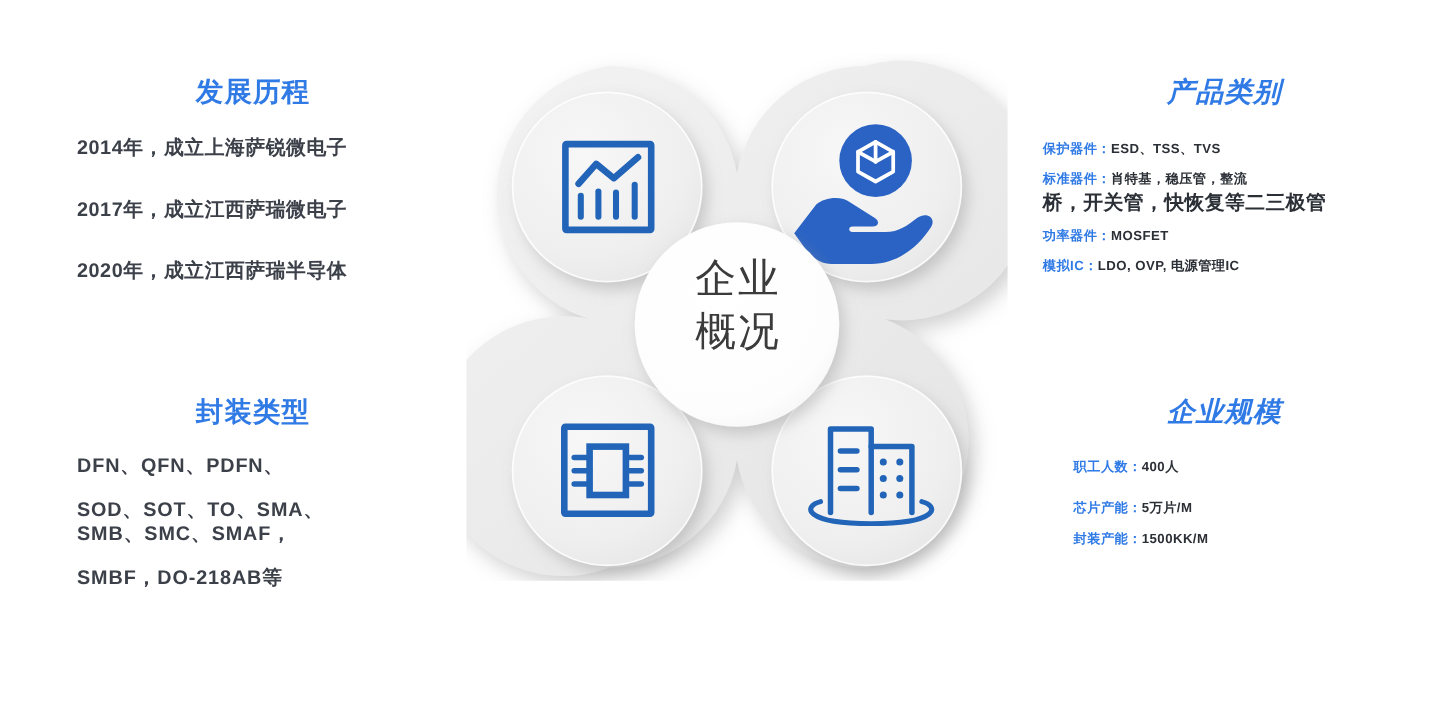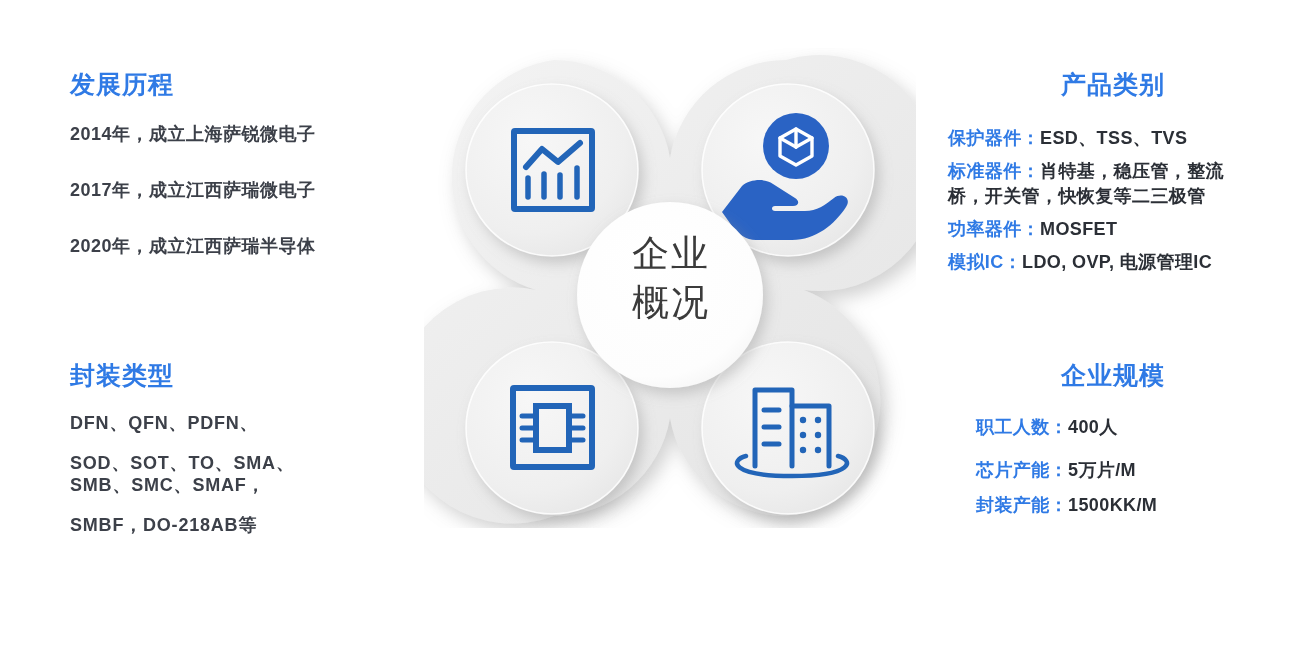--- a/index.html
+++ b/index.html
@@ -23,22 +23,22 @@
   .panel { position: absolute; }
 
   .panel-title {
     font-size: 25px;
     font-weight: bold;
     color: #2f7ae5;
     letter-spacing: 1px;
     line-height: 1;
     white-space: nowrap;
   }
-  .panel-title.left  { }
-  .panel-title.right { text-align: center; }
+  .panel-title.left  { text-align: center; }
+  .panel-title.right { text-align: center; font-style: italic; }
 
   .panel-body { margin-top: 0; }
 
   .tl-line {
     font-size: 18px;
     font-weight: bold;
     color: #3c4049;
     letter-spacing: 0.5px;
     white-space: nowrap;
     line-height: 1;
@@ -47,21 +47,21 @@
   .pkg-line {
     font-size: 18px;
     font-weight: bold;
     color: #3c4049;
     letter-spacing: 0.8px;
     white-space: nowrap;
     line-height: 1;
   }
 
   .kv-line {
-    font-size: 18px;
+    font-size: 12px;
     font-weight: bold;
     white-space: nowrap;
     line-height: 1;
     color: #2b2f36;
     letter-spacing: 0.4px;
   }
   .kv-line .k { color: #2f7ae5; }
   .kv-line .v { color: #2b2f36; }
 
   .wrap-line {

